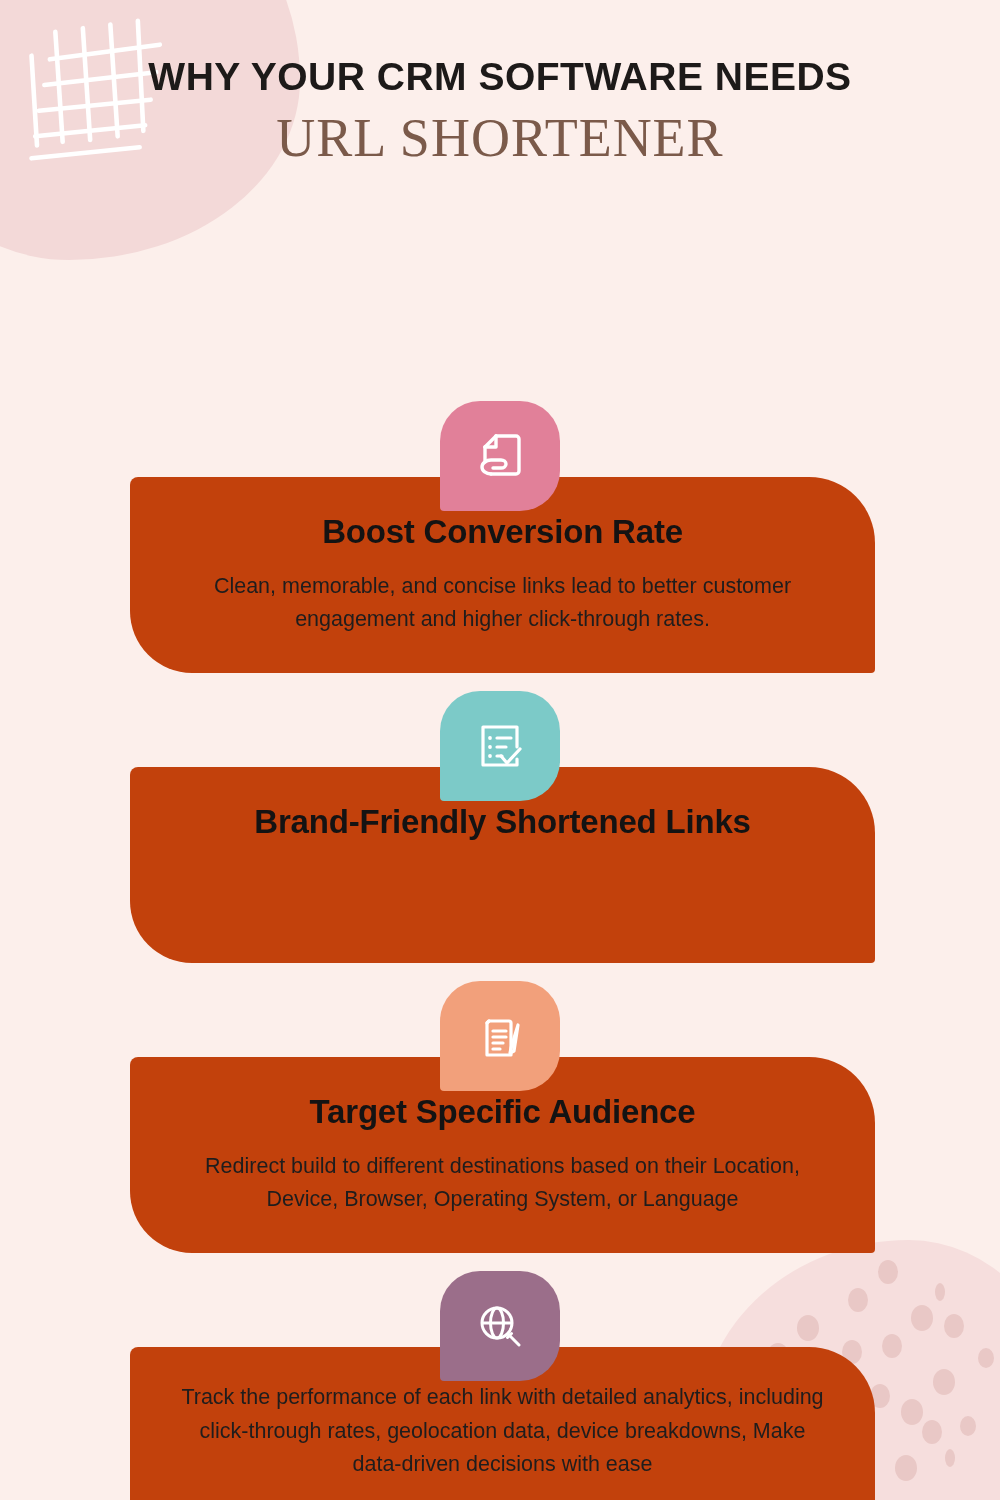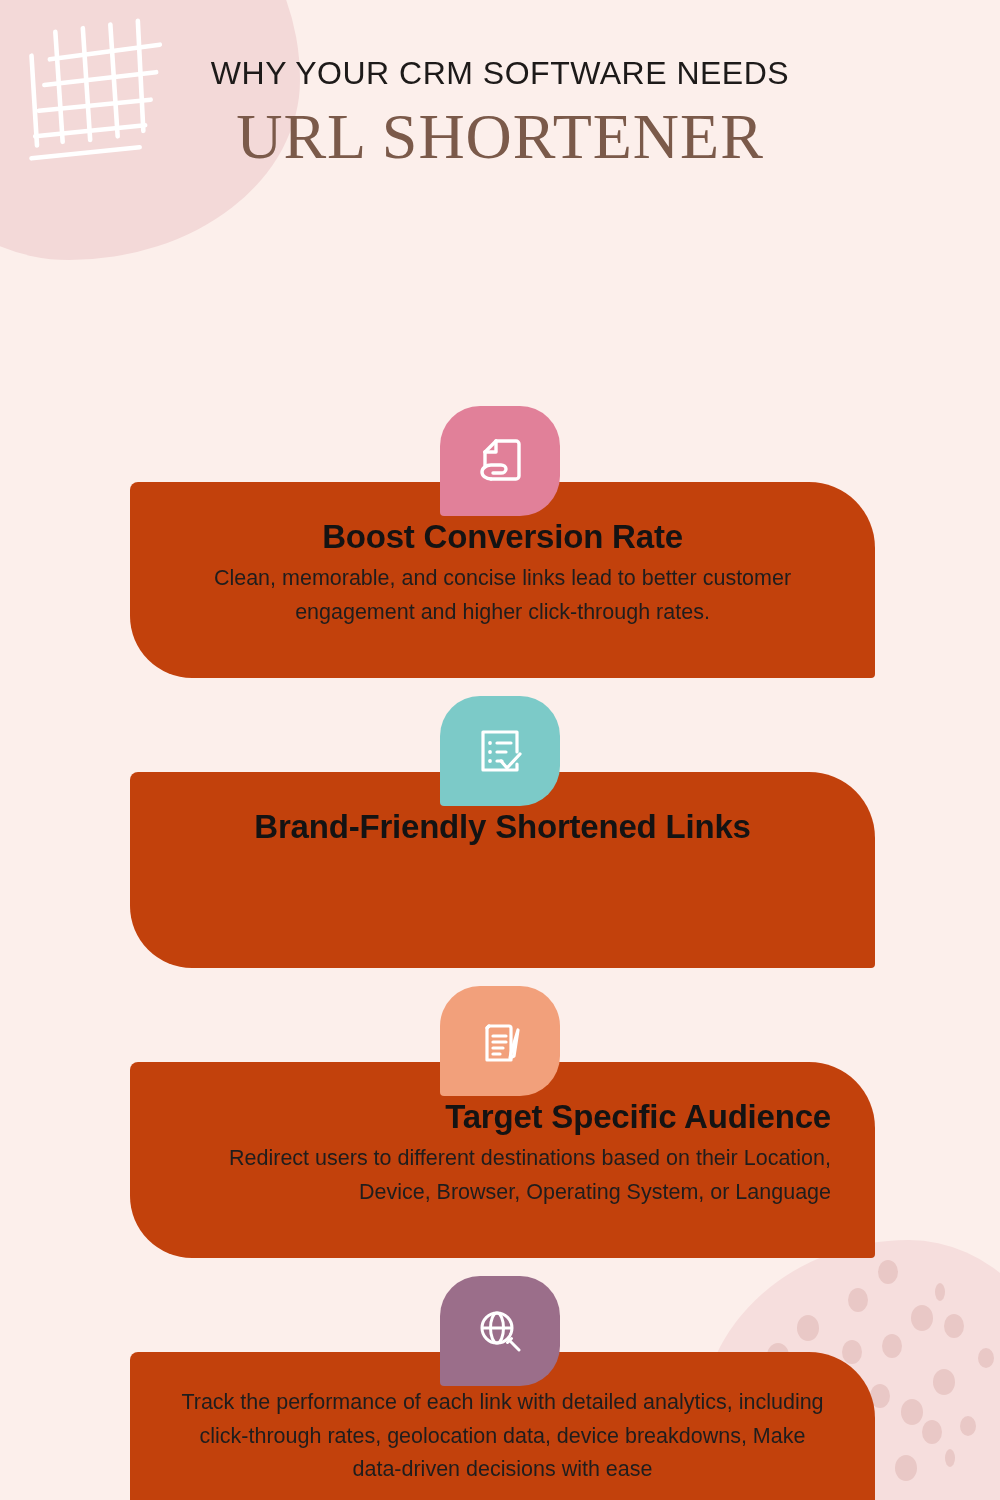--- a/index.html
+++ b/index.html
@@ -62,30 +62,30 @@
   
   .header {
     position: relative;
     padding-top: 56px;
     text-align: center;
     z-index: 3;
   }
 
   .title-top {
     font-family: "Liberation Sans", sans-serif;
-    font-size: 32px;
+    font-size: 39px;
     letter-spacing: 0.5px;
     color: #1d1a19;
-    font-weight: 400;
+    font-weight: 700;
     line-height: 1.1;
   }
 
   .title-main {
     font-family: "Liberation Serif", serif;
-    font-size: 64px;
+    font-size: 54px;
     letter-spacing: 1px;
     color: #7b5a4a;
     font-weight: 400;
     line-height: 1.25;
     margin-top: 6px;
   }
 
   
   .cards {
     position: relative;
@@ -136,26 +136,26 @@
     font-weight: bold;
     color: #141313;
     line-height: 1.25;
     letter-spacing: -0.2px;
   }
 
   .card-desc {
     font-size: 21.5px;
     color: #1f1d1d;
     line-height: 1.55;
-    margin-top: 5px;
+    margin-top: 17px;
   }
 
   .card.c1 { height: 196px; }
   .card.c2 { height: 196px; }
-  .card.c3 { height: 196px; text-align: right; }
+  .card.c3 { height: 196px; }
   .card.c4 { height: 214px; padding-top: 28px; }
 
   .card.c4 .card-desc { margin-top: 6px; }
 </style>
 </head>
 <body>
 
 <div class="bg-layer">
   <div class="blob-topleft"></div>
 
@@ -259,21 +259,21 @@
           <path d="M20 22 H33"></path>
           <path d="M20 28 H33"></path>
           <path d="M20 34 H30"></path>
           <path d="M20 40 H27"></path>
           <path d="M45 16 L41 42 L37 44 L38 39 Z"></path>
         </svg>
       </span>
     </div>
     <div class="card c3">
       <div class="card-title">Target Specific Audience</div>
-      <div class="card-desc">Redirect users to different destinations based on their Location, Device, Browser, Operating System, or Language</div>
+      <div class="card-desc">Redirect build to different destinations based on their Location, Device, Browser, Operating System, or Language</div>
     </div>
   </div>
 
   <div class="card-block b4">
     <div class="icon-badge" style="background:#9b6e8a">
       <span>
         <svg width="54" height="54" viewBox="0 0 54 54" fill="none" stroke="#ffffff" stroke-width="3" stroke-linecap="round" stroke-linejoin="round">
           <circle cx="24" cy="24" r="15"></circle>
           <ellipse cx="24" cy="24" rx="6.5" ry="15"></ellipse>
           <path d="M9.5 24 H38.5"></path>

